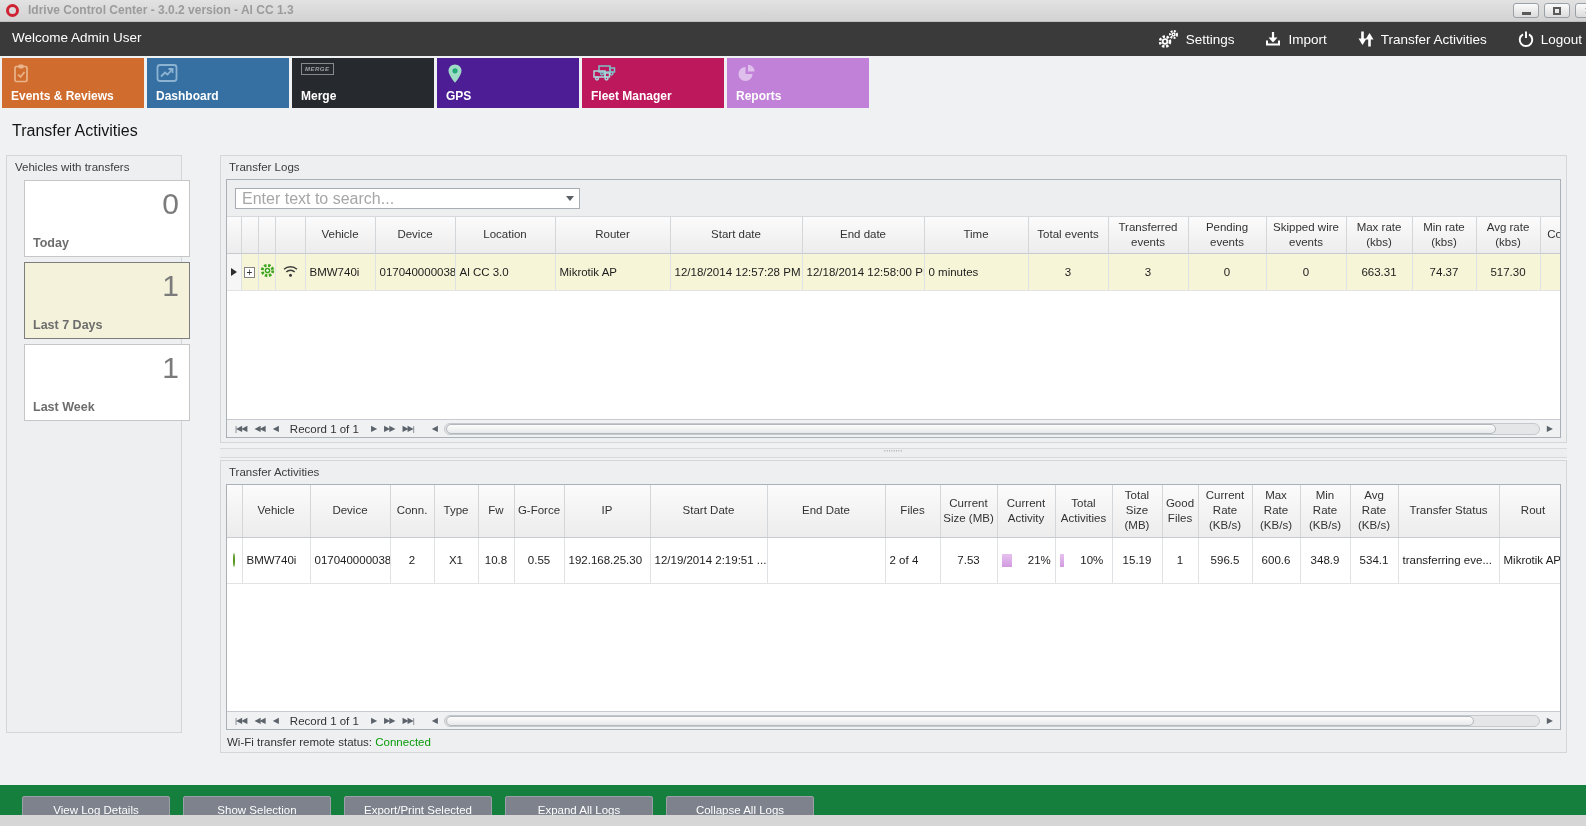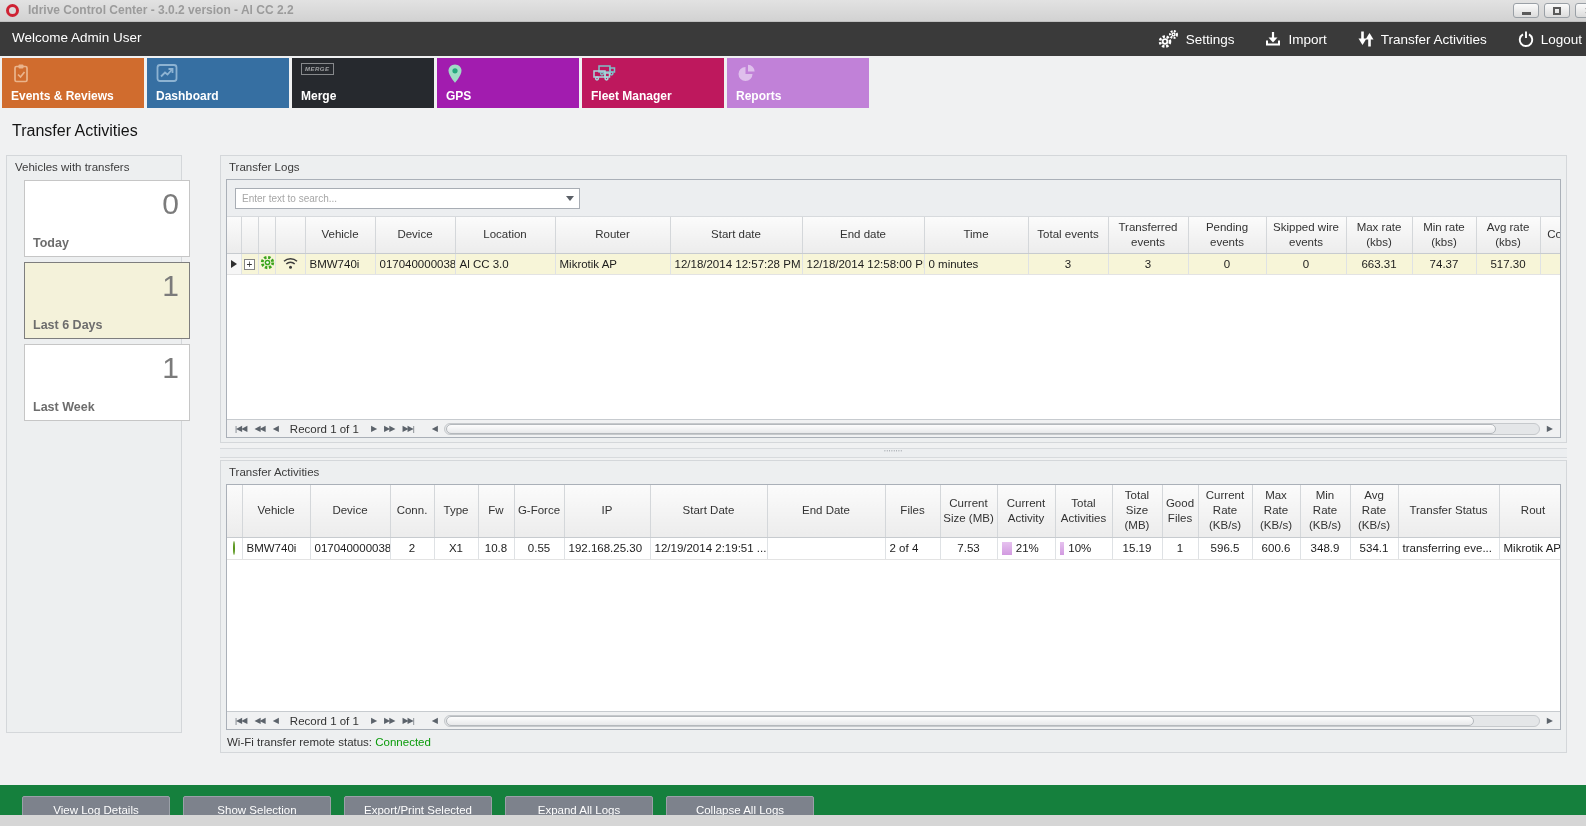--- a/index.html
+++ b/index.html
@@ -47,52 +47,52 @@
   .card { position:relative; width:166px; height:77px; background:#fff; border:1px solid #c6c6c6;
     margin-bottom:5px; cursor:pointer; }
   .card.sel { background:#f4f2da; border:1px solid #7e7e7e; }
   .card-num { position:absolute; right:10px; top:6px; font-size:30px; color:#7b7b7b; }
   .card-label { position:absolute; left:8px; bottom:6px; font-size:12.5px; font-weight:bold; color:#6d6d6d; }
 
   
   .search-row { flex:none; height:37px; background:#eceef0; border-bottom:1px solid #d7dadd; padding:8px; }
   .combo { position:relative; width:345px; height:21px; background:#fff; border:1px solid #a8adb4; }
   .combo-input { position:absolute; inset:0; border:none; outline:none; width:100%; height:100%;
-    padding:0 20px 0 6px; font-size:10px; color:#000000; font-family:inherit; }
+    padding:0 20px 0 6px; font-size:16px; color:#000000; font-family:inherit; }
   .combo-input::placeholder { color:#a6a6a6; }
   .combo-btn { position:absolute; right:0; top:0; width:18px; height:100%;
     display:flex; align-items:center; justify-content:center; }
   .dda { width:0; height:0; border-left:4px solid transparent; border-right:4px solid transparent;
     border-top:5px solid #5a5f66; }
 
   
   table.grid { border-collapse:collapse; table-layout:fixed; width:1335px; background:#fff;
     font-size:11.5px; color:#1c1c1c; flex:none; }
   table.grid th { background:linear-gradient(#fbfbfb,#ececec); border-right:1px solid #d4d7da;
     border-bottom:1px solid #c7cbcf; font-weight:normal; text-align:center; vertical-align:middle;
     padding:2px 2px; line-height:1.3; color:#333; }
   table.grid td { border-right:1px solid #dfe2e5; border-bottom:1px solid #e3e3e3;
-    padding:0 4px; height:21px; overflow:hidden; white-space:nowrap; }
+    padding:12px 4px; height:21px; overflow:hidden; white-space:nowrap; }
   .h36 th { height:36px; }
   .h52 th { height:52px; }
   .num { text-align:center; }
   .ctr { text-align:center; }
   .row-sel td { background:#f7f5d8; }
   .ind-cell { background:#f6f6f6 !important; padding:0 2px !important; }
   .ind-arrow { width:0; height:0; border-top:4px solid transparent; border-bottom:4px solid transparent;
     border-left:6px solid #2e2e2e; margin:0 auto; }
   .expand-box { width:11px; height:11px; border:1px solid #838383; background:#fff; color:#333;
     font-size:10px; line-height:9px; text-align:center; display:inline-block; }
   .icon-cell { padding:0 1px !important; text-align:center; }
   .status-dot { width:13px; height:13px; border-radius:50%; margin:0 auto;
     background:radial-gradient(circle at 35% 30%, #a6d95c, #76bb29); border:1px solid #59961c; }
   .grid-fill { flex:1; background:#fff; }
 
   
-  .pcell { display:flex; align-items:center; height:21px; }
+  .pcell { display:flex; align-items:center; height:21px;gap:12px; }
   .pbar { height:13px; background:linear-gradient(#e6c2ef,#d29ae0); flex:none; }
   .ptext { margin-left:4px; }
 
   
   .pager { flex:none; height:18px; background:#f0f1f2; border-top:1px solid #c7cbcf;
     display:flex; align-items:center; padding:0 4px; font-size:11.5px; color:#333; }
   .vcr { font-size:8px; color:#5c636b; margin:0 4px; letter-spacing:-1px; cursor:pointer; }
   .rec { margin:0 8px; font-size:11.5px; }
   .sbar { flex:1; height:12px; margin:0 3px; border-radius:6px; background:#e4e6e8;
     border:1px solid #c6c9cc; position:relative; }
@@ -115,21 +115,21 @@
     display:flex; align-items:center; justify-content:center; cursor:pointer; }
   .bottomstrip { position:absolute; left:0; top:815px; width:1586px; height:11px; background:#d6d6d6; }
 </style>
 </head>
 <body>
 
 <div class="win">
 
   <div class="titlebar">
     <span class="appicon"></span>
-    <span class="title-text">Idrive Control Center - 3.0.2 version - Al CC 2.2</span>
+    <span class="title-text">Idrive Control Center - 3.0.2 version - Al CC 1.3</span>
     <span class="winbtns">
       <span class="wbtn">
           <span class="wb-min"></span>
         </span>
       <span class="wbtn">
           <span class="wb-max"></span>
         </span>
       <span class="wbtn">
           <span class="wb-close">✕</span>
         </span>
@@ -189,21 +189,21 @@
         <rect x="1.5" y="2" width="19" height="16" rx="2.5" fill="none" stroke="#8db3d2" stroke-width="1.8"></rect>
         <polyline points="5,13.5 9,9.5 11.5,11.5 16,6.5" fill="none" stroke="#8db3d2" stroke-width="1.8"></polyline>
         <polyline points="12.5,6 16.5,6 16.5,10" fill="none" stroke="#8db3d2" stroke-width="1.8"></polyline>
       </svg>
       <span class="tile-label">Dashboard</span>
     </div>
     <div class="tile" style="background:#26292e">
       <span class="tile-icon merge-chip">MERGE</span>
       <span class="tile-label">Merge</span>
     </div>
-    <div class="tile" style="background:#a21caf">
+    <div class="tile" style="background:#4c1d95">
       <svg class="tile-icon" width="18" height="22" viewBox="0 0 18 22">
         <path d="M9 1.5 c-3.6 0 -6.5 2.8 -6.5 6.3 0 4.7 6.5 12 6.5 12 s6.5 -7.3 6.5 -12 C15.5 4.3 12.6 1.5 9 1.5 z" fill="#9fdcc5"></path>
         <circle cx="9" cy="7.8" r="2.6" fill="#25a87d"></circle>
       </svg>
       <span class="tile-label">GPS</span>
     </div>
     <div class="tile" style="background:#be185d">
       <svg class="tile-icon" width="26" height="20" viewBox="0 0 26 20">
         <g fill="none" stroke="#7fc0c8" stroke-width="1.5">
           <rect x="8" y="3" width="11" height="6"></rect>
@@ -233,21 +233,21 @@
 
   <div class="panel" style="left:6px; top:155px; width:176px; height:578px;">
     <div class="panel-title">Vehicles with transfers</div>
     <div class="cards">
       <div class="card">
         <span class="card-num">0</span>
         <span class="card-label">Today</span>
       </div>
       <div class="card sel">
         <span class="card-num">1</span>
-        <span class="card-label">Last 6 Days</span>
+        <span class="card-label">Last 7 Days</span>
       </div>
       <div class="card">
         <span class="card-num">1</span>
         <span class="card-label">Last Week</span>
       </div>
     </div>
   </div>
 
   <div class="panel" style="left:220px; top:155px; width:1347px; height:288px;">
     <div class="panel-title">Transfer Logs</div>

